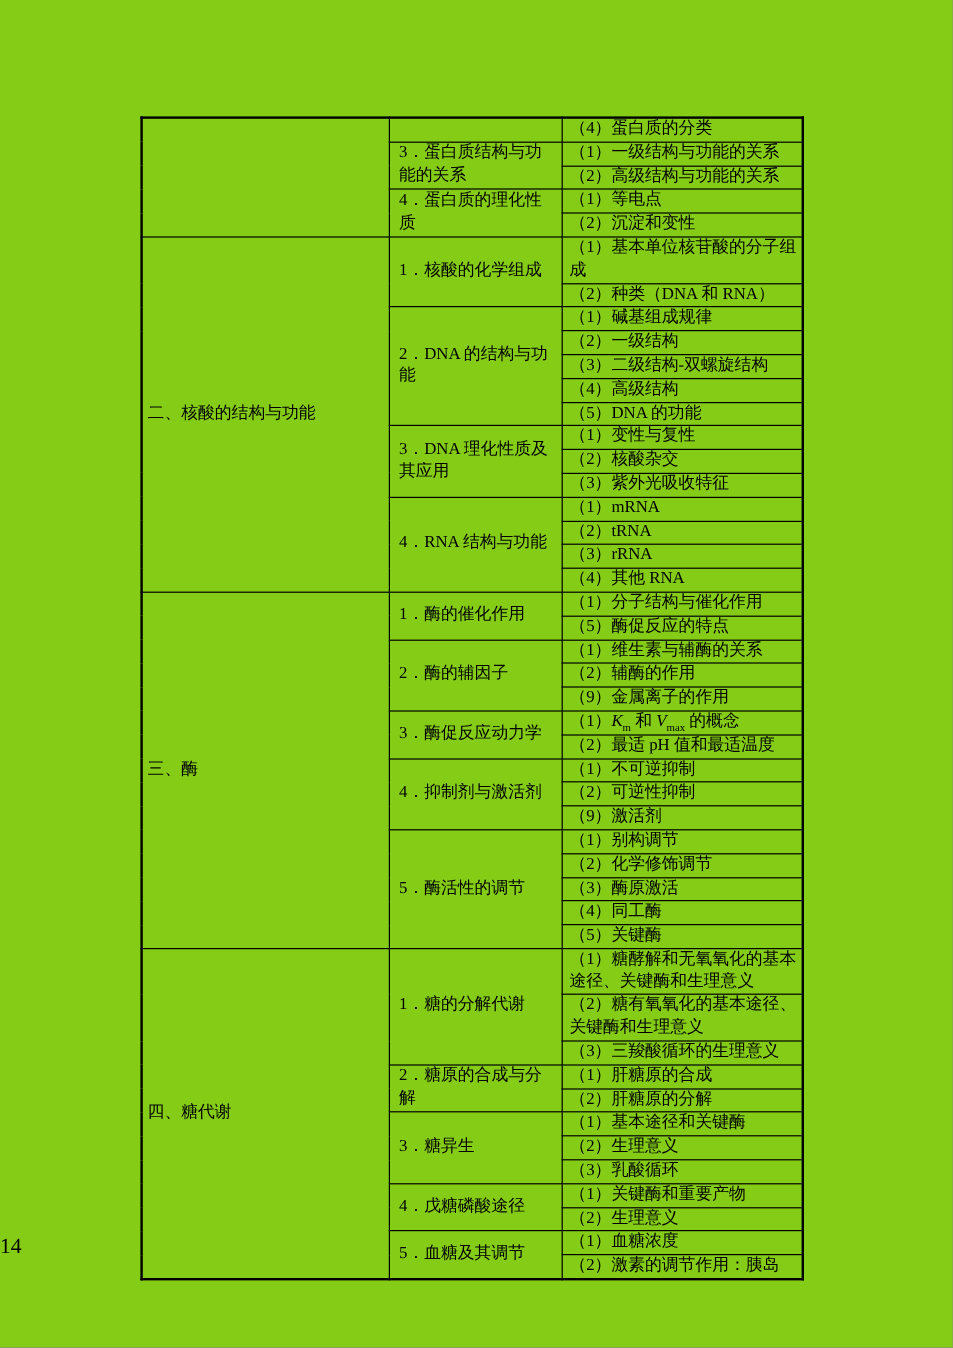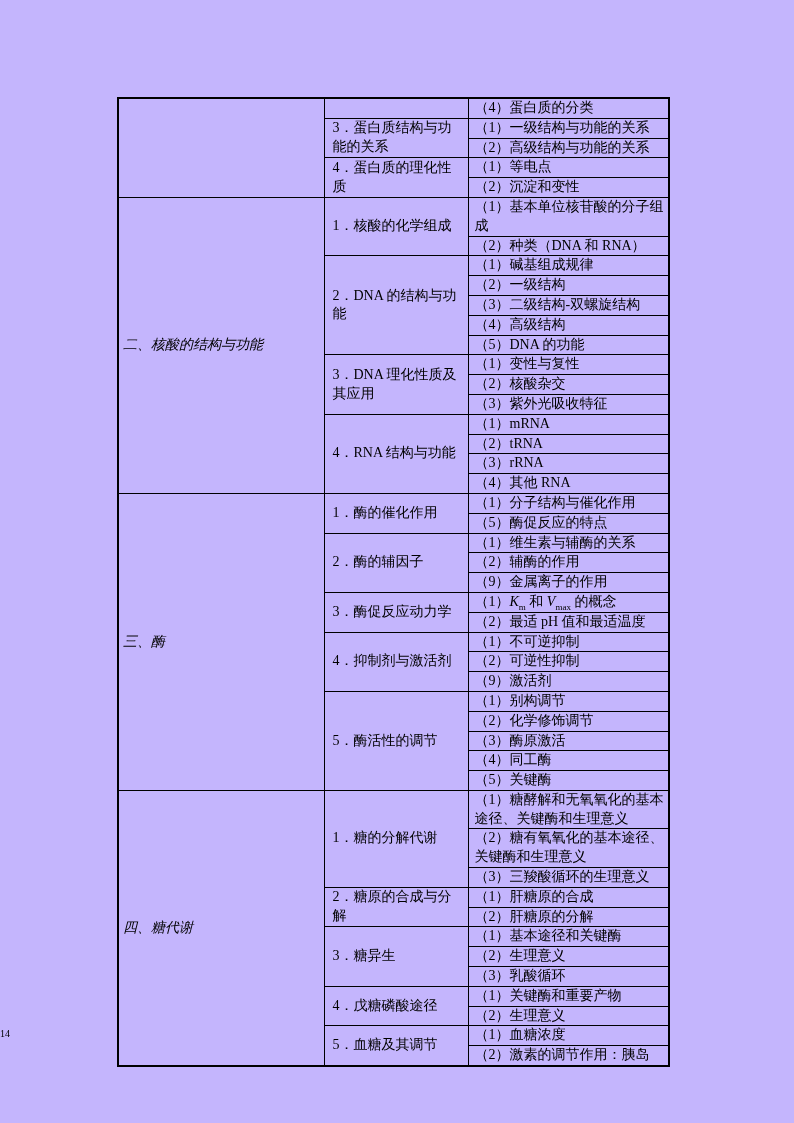--- a/index.html
+++ b/index.html
@@ -2,21 +2,21 @@
 <html><head>
 <meta charset="utf-8">
 <style>
   * { margin: 0; padding: 0; box-sizing: border-box; }
   html, body { background: #888; }
   .page {
     position: relative;
     width: 794px;
     height: 1123px;
     margin: 0 auto;
-    background: #c4b5fd;
+    background: #84cc16;
     font-family: "Liberation Serif", "DejaVu Serif", serif;
     color: #000000;
     overflow: hidden;
   }
   .table-wrap {
     position: absolute;
     left: 117px;
     top: 97px;
     width: 551px;
   }
@@ -27,31 +27,31 @@
     border: 2px solid #000;
   }
   table.syllabus td {
     border: 1px solid #000;
     font-size: 14px;
     line-height: 18.8px;
     vertical-align: middle;
     text-align: left;
     overflow: hidden;
   }
-  td.col-section { padding: 0 2px 0 4px; font-style: italic; }
+  td.col-section { padding: 0 2px 0 4px; }
   td.col-sub     { padding: 0 3px 0 8px; font-family: Liberation Serif, serif; }
   td.col-item    { padding: 0 2px 0 6px; }
   td.col-item i   { font-style: italic; font-family: "Liberation Serif", serif; }
   td.col-item sub { font-size: 9px; line-height: 0; }
   .page-footer {
     position: absolute;
     left: 0;
     top: 1028px;
     width: 100%;
-    font-size: 10px;
+    font-size: 18px;
   }
 </style>
 </head>
 <body>
 
 <div class="page">
 
   <div class="table-wrap">
     <table class="syllabus">
       <colgroup>

